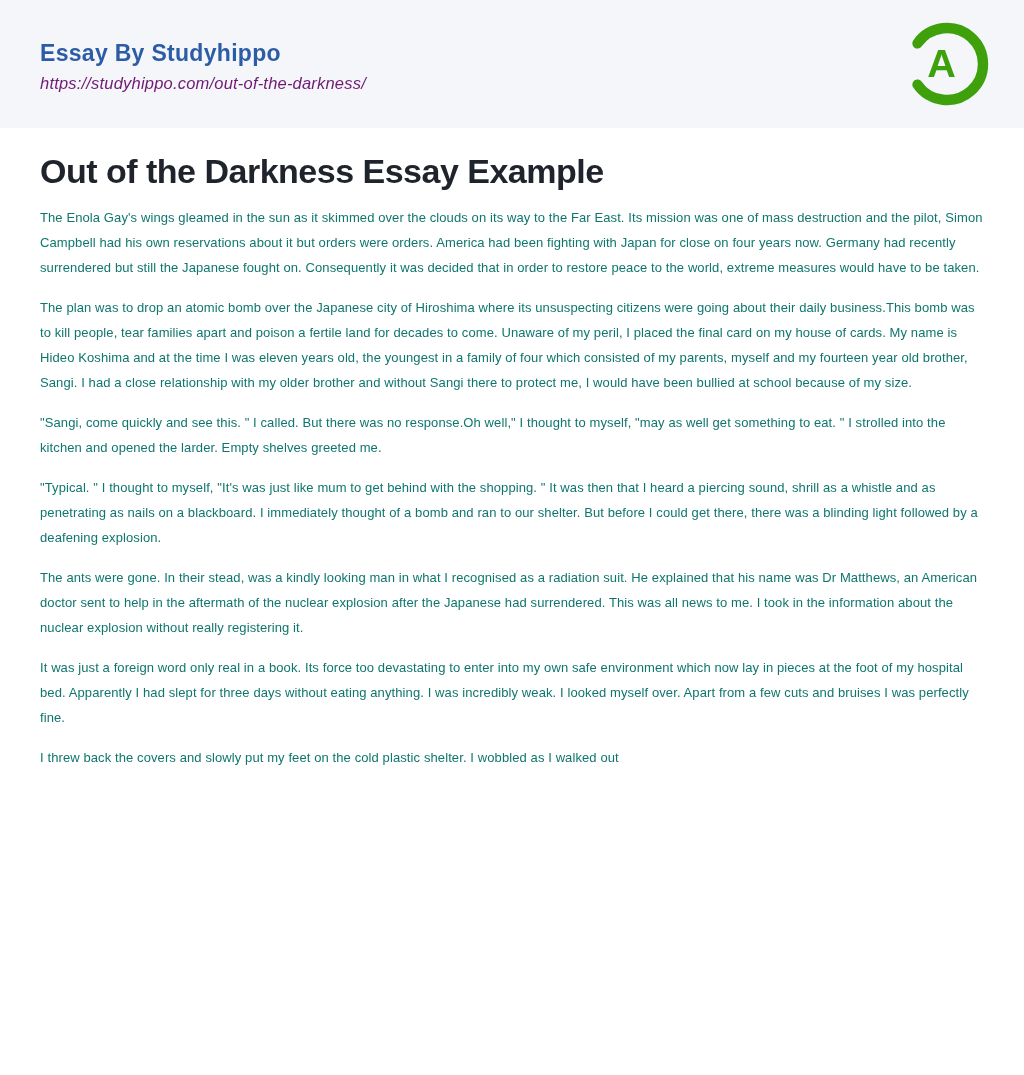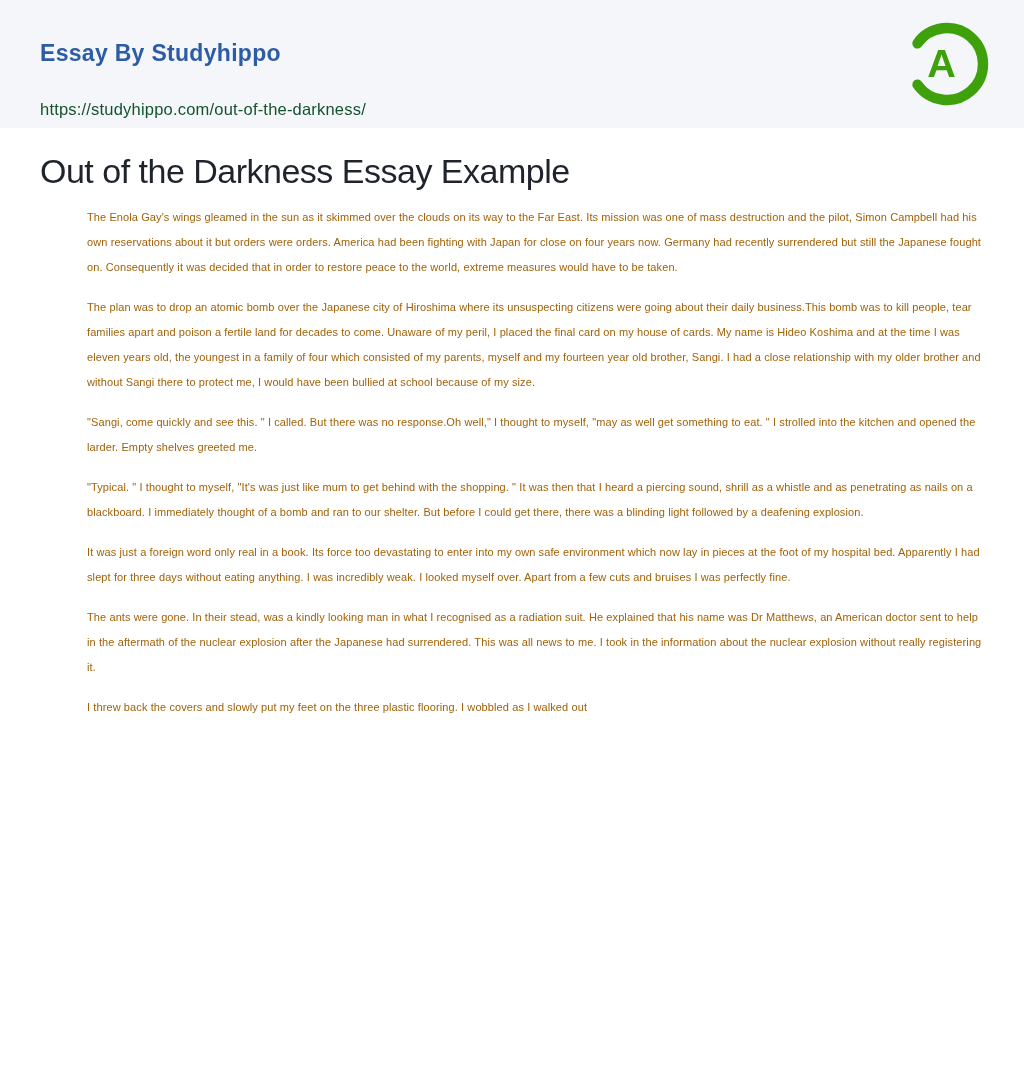--- a/index.html
+++ b/index.html
@@ -22,55 +22,55 @@
   }
   .site-label {
     color: #2d5ca6;
     font-size: 23px;
     font-weight: 700;
     letter-spacing: 0.3px;
     line-height: 1.2;
   }
   .page-url {
     display: inline-block;
-    margin-top: 32px;
-    color: #14532d;
+    margin-top: 6px;
+    color: #701a75;
     font-size: 16.5px;
     font-weight: 500;
     text-decoration: none;
     letter-spacing: 0.2px;
     cursor: pointer;
+    font-style: italic;
   }
   .logo {
     position: absolute;
     top: 18px;
     right: 32px;
     width: 90px;
     height: 92px;
   }
   .logo svg { width: 100%; height: 100%; display: block; }
   .content {
     padding: 22px 40px 0 40px;
     background: #ffffff;
   }
   .article-title {
     color: #1f232b;
     font-size: 34px;
-    font-weight: 400;
+    font-weight: 700;
     letter-spacing: -0.5px;
     line-height: 1.25;
     margin-bottom: 12px;
   }
   .article-body p {
-    color: #a16207;
-    font-size: 11px;
+    color: #0f766e;
+    font-size: 13px;
     line-height: 25px;
     margin-bottom: 15px;
     letter-spacing: 0.1px;
-    margin-left: 47px;
   }
 </style>
 </head>
 <body>
 
 <div class="page">
 
   <div class="header">
     <div class="site-label">Essay By Studyhippo</div>
     <a class="page-url">https://studyhippo.com/out-of-the-darkness/</a>
@@ -84,19 +84,19 @@
   </div>
 
   <div class="content">
     <h1 class="article-title">Out of the Darkness Essay Example</h1>
 
     <div class="article-body">
       <p>The Enola Gay's wings gleamed in the sun as it skimmed over the clouds on its way to the Far East. Its mission was one of mass destruction and the pilot, Simon Campbell had his own reservations about it but orders were orders. America had been fighting with Japan for close on four years now. Germany had recently surrendered but still the Japanese fought on. Consequently it was decided that in order to restore peace to the world, extreme measures would have to be taken.</p>
       <p>The plan was to drop an atomic bomb over the Japanese city of Hiroshima where its unsuspecting citizens were going about their daily business.This bomb was to kill people, tear families apart and poison a fertile land for decades to come. Unaware of my peril, I placed the final card on my house of cards. My name is Hideo Koshima and at the time I was eleven years old, the youngest in a family of four which consisted of my parents, myself and my fourteen year old brother, Sangi. I had a close relationship with my older brother and without Sangi there to protect me, I would have been bullied at school because of my size.</p>
       <p>"Sangi, come quickly and see this. " I called. But there was no response.Oh well," I thought to myself, "may as well get something to eat. " I strolled into the kitchen and opened the larder. Empty shelves greeted me.</p>
       <p>"Typical. " I thought to myself, "It's was just like mum to get behind with the shopping. " It was then that I heard a piercing sound, shrill as a whistle and as penetrating as nails on a blackboard. I immediately thought of a bomb and ran to our shelter. But before I could get there, there was a blinding light followed by a deafening explosion.</p>
+      <p>The ants were gone. In their stead, was a kindly looking man in what I recognised as a radiation suit. He explained that his name was Dr Matthews, an American doctor sent to help in the aftermath of the nuclear explosion after the Japanese had surrendered. This was all news to me. I took in the information about the nuclear explosion without really registering it.</p>
       <p>It was just a foreign word only real in a book. Its force too devastating to enter into my own safe environment which now lay in pieces at the foot of my hospital bed. Apparently I had slept for three days without eating anything. I was incredibly weak. I looked myself over. Apart from a few cuts and bruises I was perfectly fine.</p>
-      <p>The ants were gone. In their stead, was a kindly looking man in what I recognised as a radiation suit. He explained that his name was Dr Matthews, an American doctor sent to help in the aftermath of the nuclear explosion after the Japanese had surrendered. This was all news to me. I took in the information about the nuclear explosion without really registering it.</p>
-      <p>I threw back the covers and slowly put my feet on the three plastic flooring. I wobbled as I walked out</p>
+      <p>I threw back the covers and slowly put my feet on the cold plastic shelter. I wobbled as I walked out</p>
     </div>
   </div>
 
 </div>
 
 </body></html>

